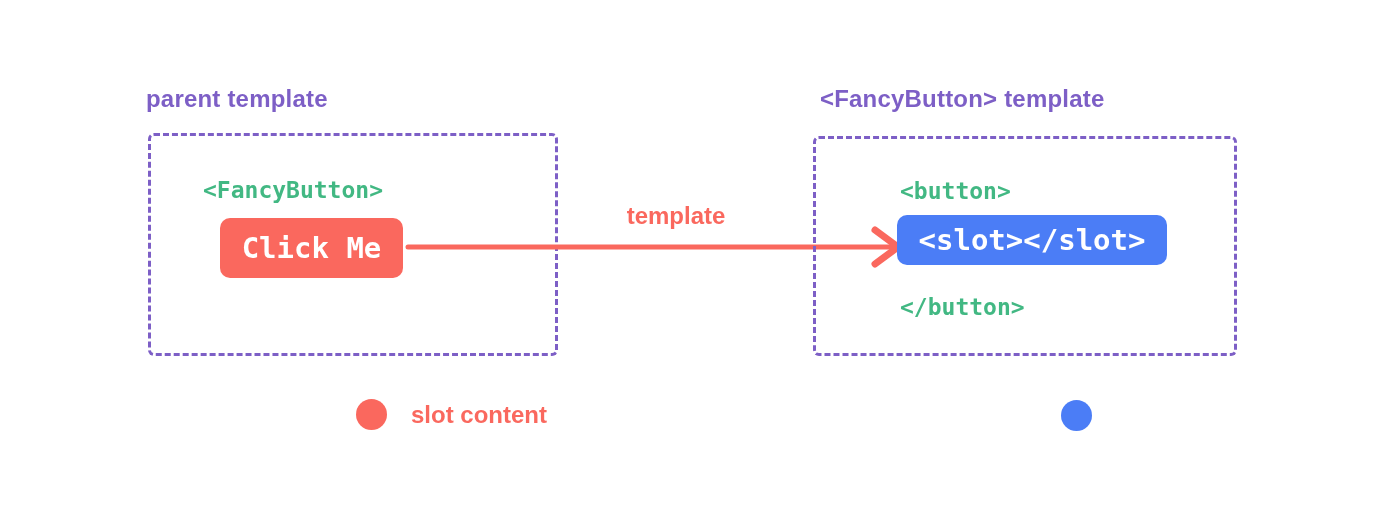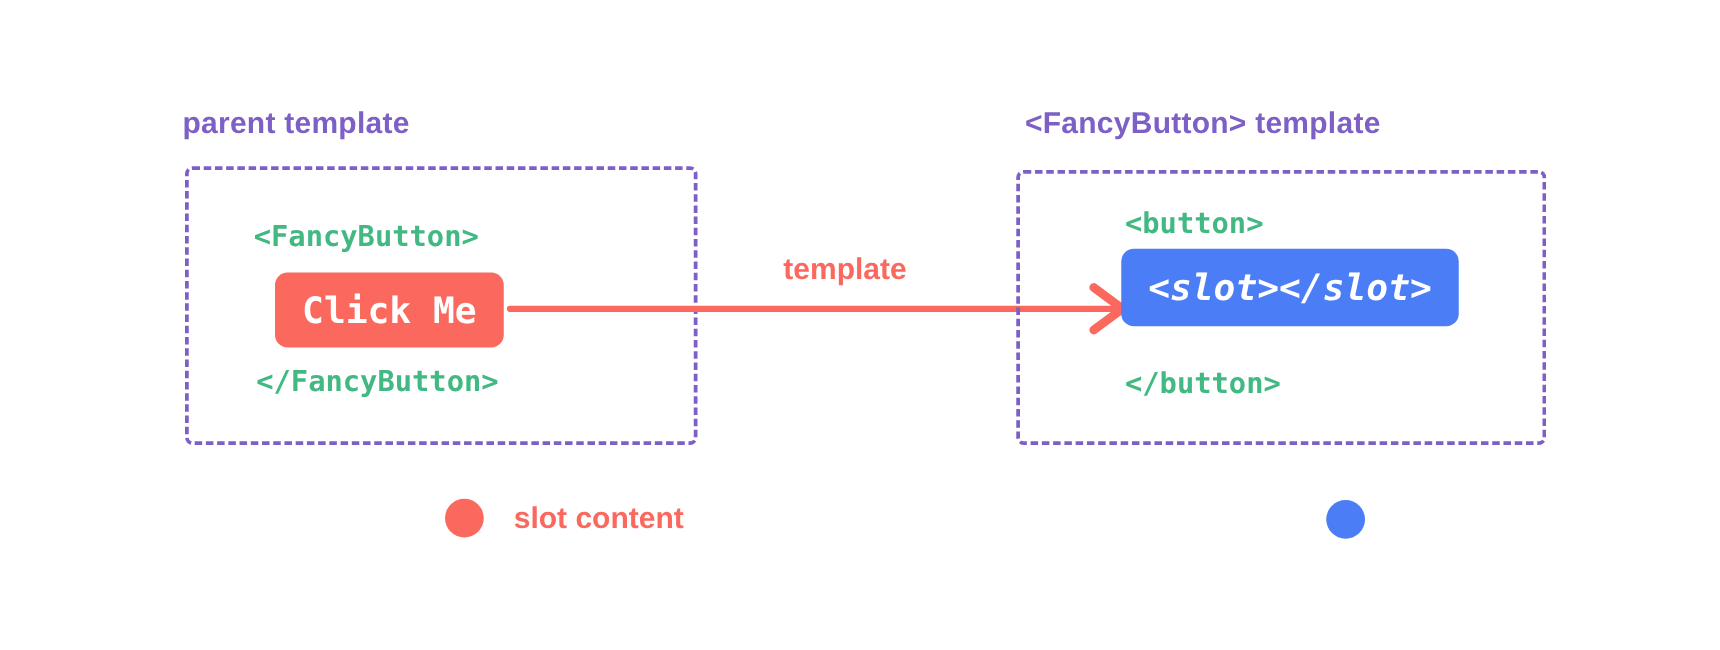--- a/index.html
+++ b/index.html
@@ -92,36 +92,35 @@
   <div class="panel-title" style="left:146px; top:85px;">parent template</div>
 
   <div class="dashed-box" style="left:148px; top:133px; width:410px; height:223px;"></div>
 
   <div class="code" style="left:203px; top:177px;">&lt;FancyButton&gt;</div>
 
   <div class="fill-btn red" style="left:220px; top:218px; width:183px; height:60px;">
     <span>Click Me</span>
   </div>
 
-  <div class="code" style="left:205px; top:293px;">&lt;/FancyButton&gt;</div>
 
   <div class="arrow-label">template</div>
 
   <svg class="arrow-svg" width="500" height="46" viewBox="0 0 500 46">
     <line x1="3" y1="23" x2="486" y2="23" stroke="#fa685e" stroke-width="5" stroke-linecap="round"></line>
     <polyline points="470,6 493,23 470,40" fill="none" stroke="#fa685e" stroke-width="7" stroke-linecap="round" stroke-linejoin="round"></polyline>
   </svg>
 
   <div class="panel-title" style="left:810px; top:85px;margin-left:10px;">&lt;FancyButton&gt; template</div>
 
   <div class="dashed-box" style="left:813px; top:136px; width:424px; height:220px;"></div>
 
-  <div class="code" style="left:900px; top:166px;">&lt;button&gt;</div>
+  <div class="code" style="left:900px; top:178px;">&lt;button&gt;</div>
 
-  <div class="fill-btn blue" style="left:897px; top:199px; width:270px; height:62px;font-style:italic;">
+  <div class="fill-btn blue" style="left:897px; top:215px; width:270px; height:50px;">
     <span>&lt;slot&gt;&lt;/slot&gt;</span>
   </div>
 
   <div class="code" style="left:900px; top:294px;">&lt;/button&gt;</div>
 
   <div class="legend-dot red" style="left:356px; top:399px;"></div>
   <div class="legend-label red" style="left:411px; top:401px;">slot content</div>
 
   <div class="legend-dot blue" style="left:1061px; top:400px;"></div>
 

